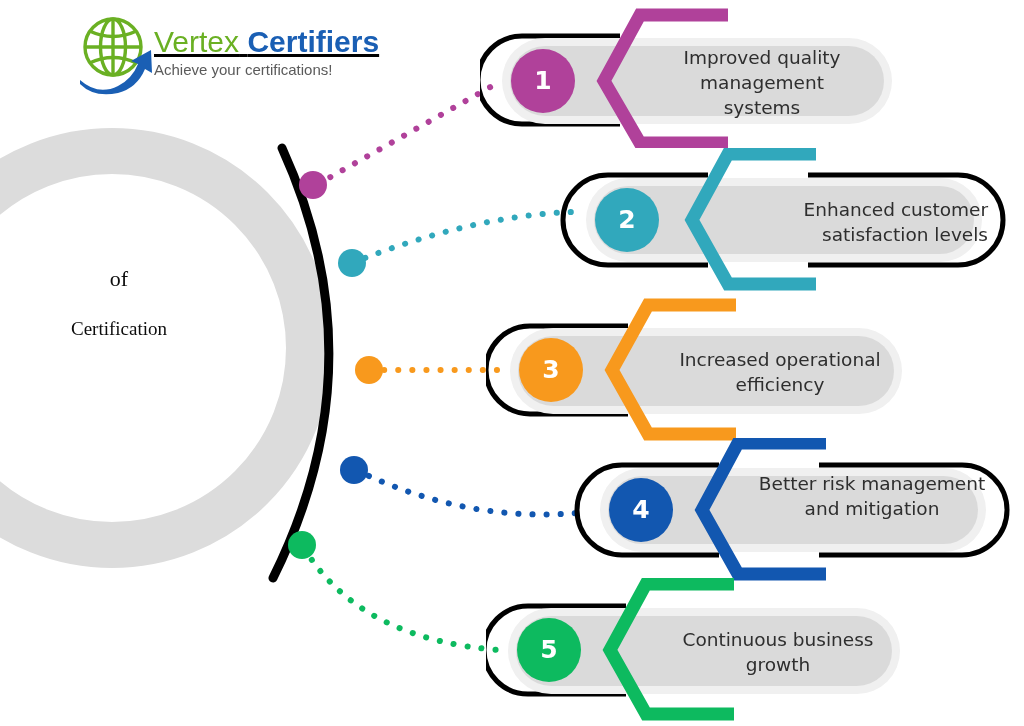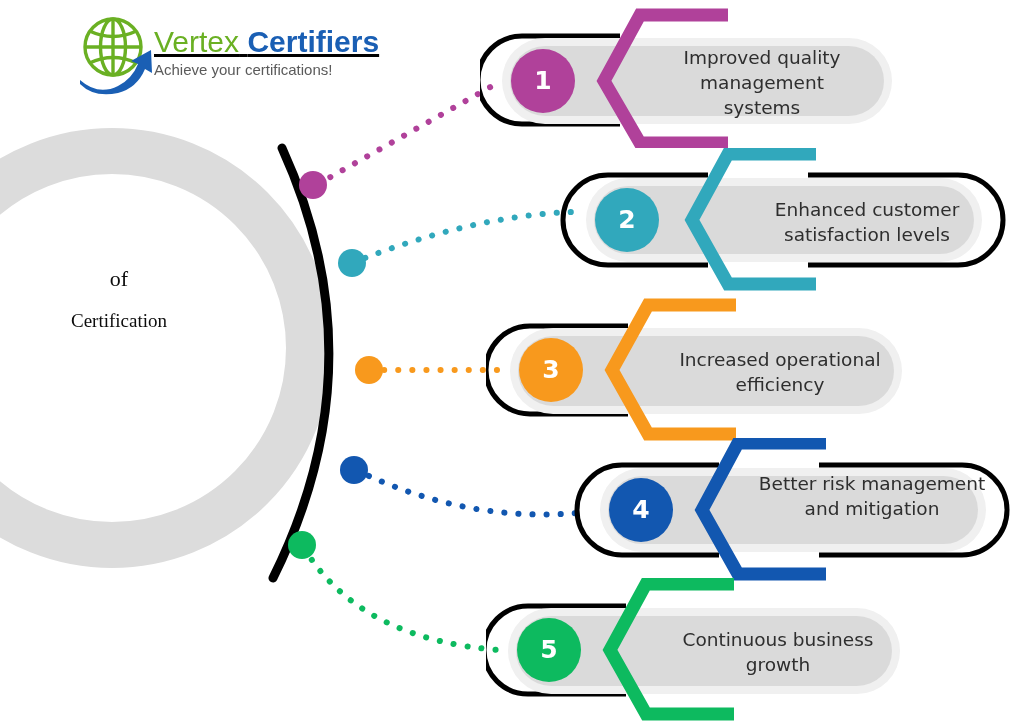--- a/index.html
+++ b/index.html
@@ -60,21 +60,21 @@
   .lt-iso {
     font-size: 37px;
     font-weight: bold;
     letter-spacing: 0.5px;
     line-height: 1.2;
     margin-top: 2px;
   }
   .lt-cert {
     font-size: 19px;
     font-weight: normal;
-    margin-top: 15px;
+    margin-top: 23px;
   }
 
   
   .logo {
     position: absolute;
     left: 72px;
     top: 12px;
     width: 278px;
     height: 84px;
     z-index: 5;
@@ -223,21 +223,21 @@
     <svg class="row-svg" width="450" height="144" viewBox="0 0 450 144">
 
       <path fill="none" stroke="#000000" stroke-width="5" d="M150 27 L50 27 A45 45 0 0 0 50 117 L150 117"></path>
       <path fill="none" stroke="#000000" stroke-width="5" d="M250 27 L400 27 A45 45 0 0 1 400 117 L250 117"></path>
       <rect x="28" y="30" width="396" height="84" rx="42" fill="#f0f0f0"></rect>
       <rect x="36" y="38" width="380" height="68" rx="34" fill="#dadada"></rect>
       <path fill="none" stroke="#31a8bc" stroke-width="13" stroke-linejoin="miter" d="M258 6 L170 6 L134 72 L170 136 L258 136"></path>
       <circle cx="69" cy="72" r="32" fill="#31a8bc"></circle>
     </svg>
     <div class="row-num" style="left:49px; top:59px; width:40px;">2</div>
-    <div class="row-text" style="left:188px; top:50px; width:242px;">Enhanced customer
+    <div class="row-text" style="left:188px; top:50px; width:242px;text-align:right;">Enhanced customer
 satisfaction levels</div>
   </div>
 
   <div class="row" style="left:486px; top:298px; width:424px; height:144px;">
     <svg class="row-svg" width="424" height="144" viewBox="0 0 424 144">
       <path fill="none" stroke="#000000" stroke-width="5" d="M142 28 L44 28 A44 44 0 0 0 44 116 L142 116"></path>
       <rect x="24" y="30" width="392" height="86" rx="43" fill="#f0f0f0"></rect>
       <rect x="32" y="38" width="376" height="70" rx="35" fill="#dadada"></rect>
       <path fill="none" stroke="#f8991d" stroke-width="13" stroke-linejoin="miter" d="M250 7 L162 7 L126 72 L162 136 L250 136"></path>
       <circle cx="65" cy="72" r="32" fill="#f8991d"></circle>

